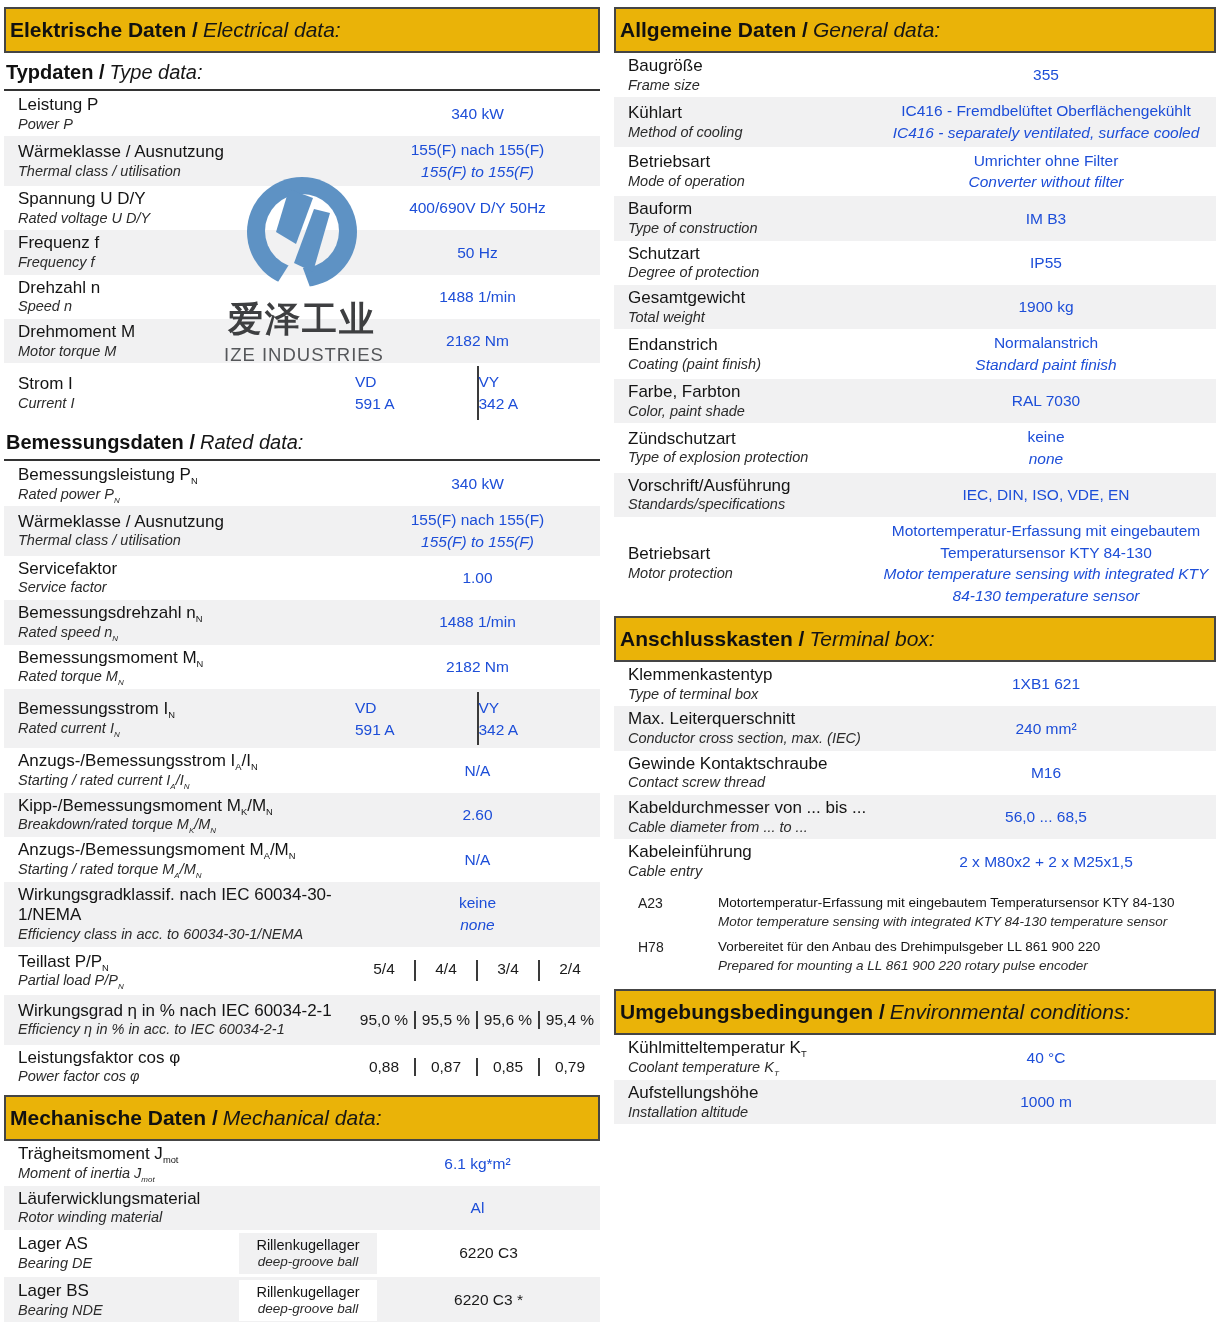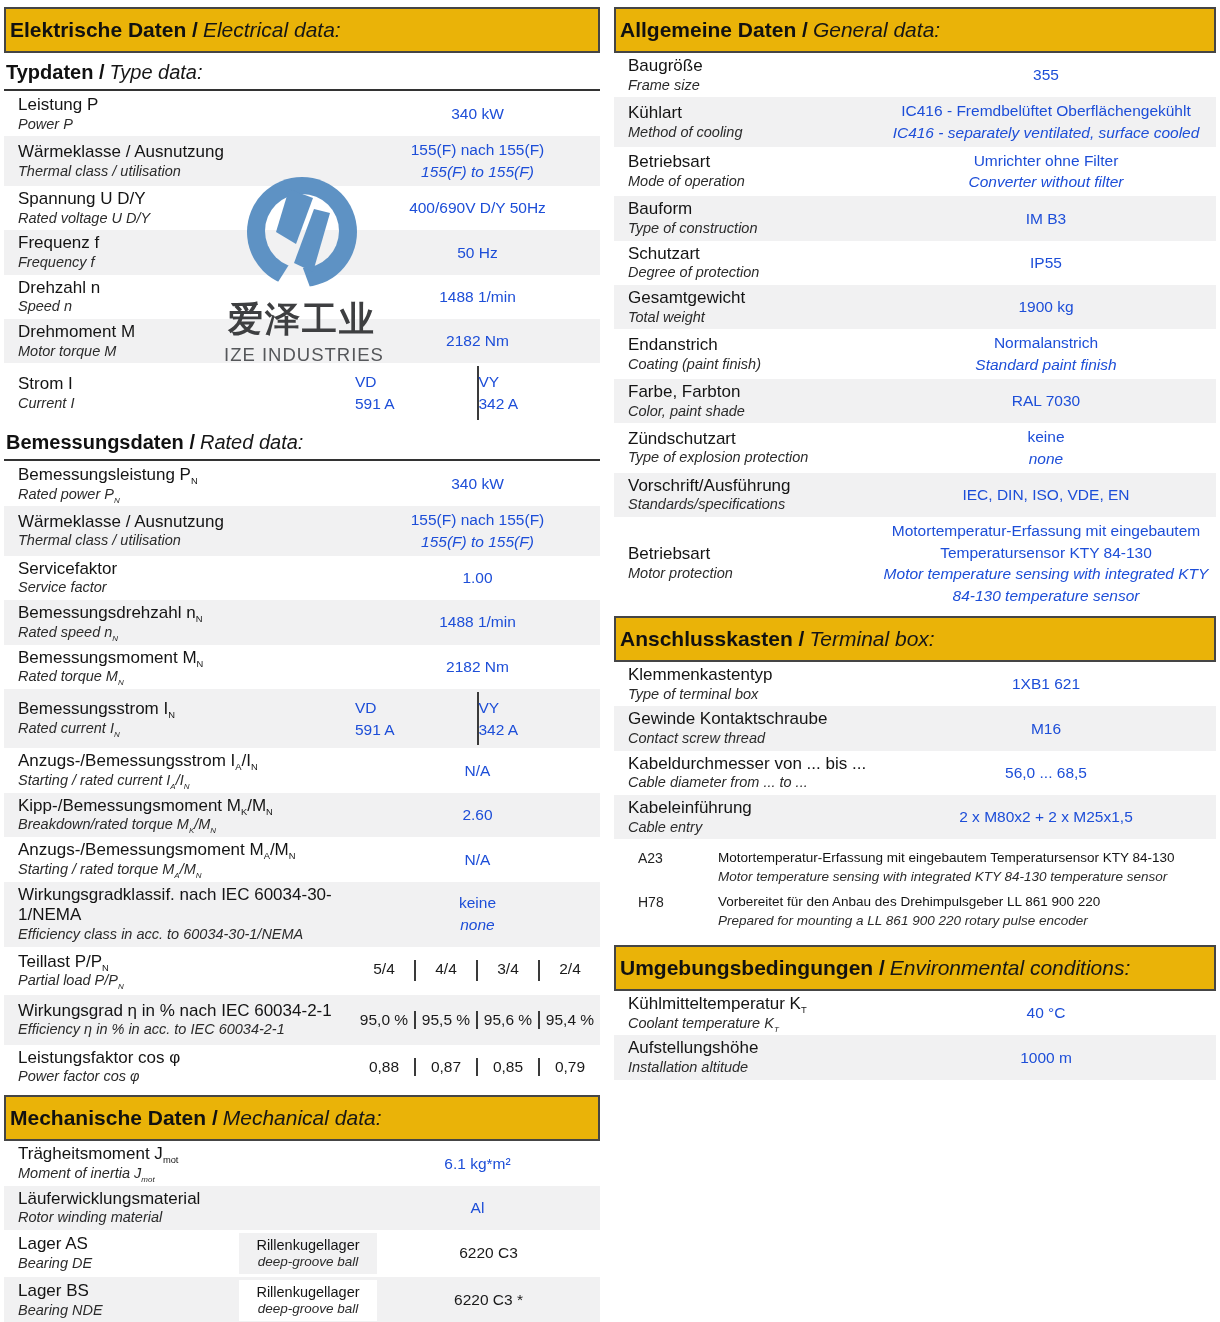--- a/index.html
+++ b/index.html
@@ -540,20 +540,30 @@
           <div class="lbl">
             <div class="de">Klemmenkastentyp</div>
             <div class="en">Type of terminal box</div>
           </div>
           <div class="val">
             <div class="v1">1XB1 621</div>
 
           </div>
         </div>
 
+        <div class="row">
+          <div class="lbl">
+            <div class="de">Max. Leiterquerschnitt</div>
+            <div class="en">Conductor cross section, max. (IEC)</div>
+          </div>
+          <div class="val">
+            <div class="v1">240 mm²</div>
+
+          </div>
+        </div>
 
         <div class="row">
           <div class="lbl">
             <div class="de">Gewinde Kontaktschraube</div>
             <div class="en">Contact screw thread</div>
           </div>
           <div class="val">
             <div class="v1">M16</div>
 
           </div>

